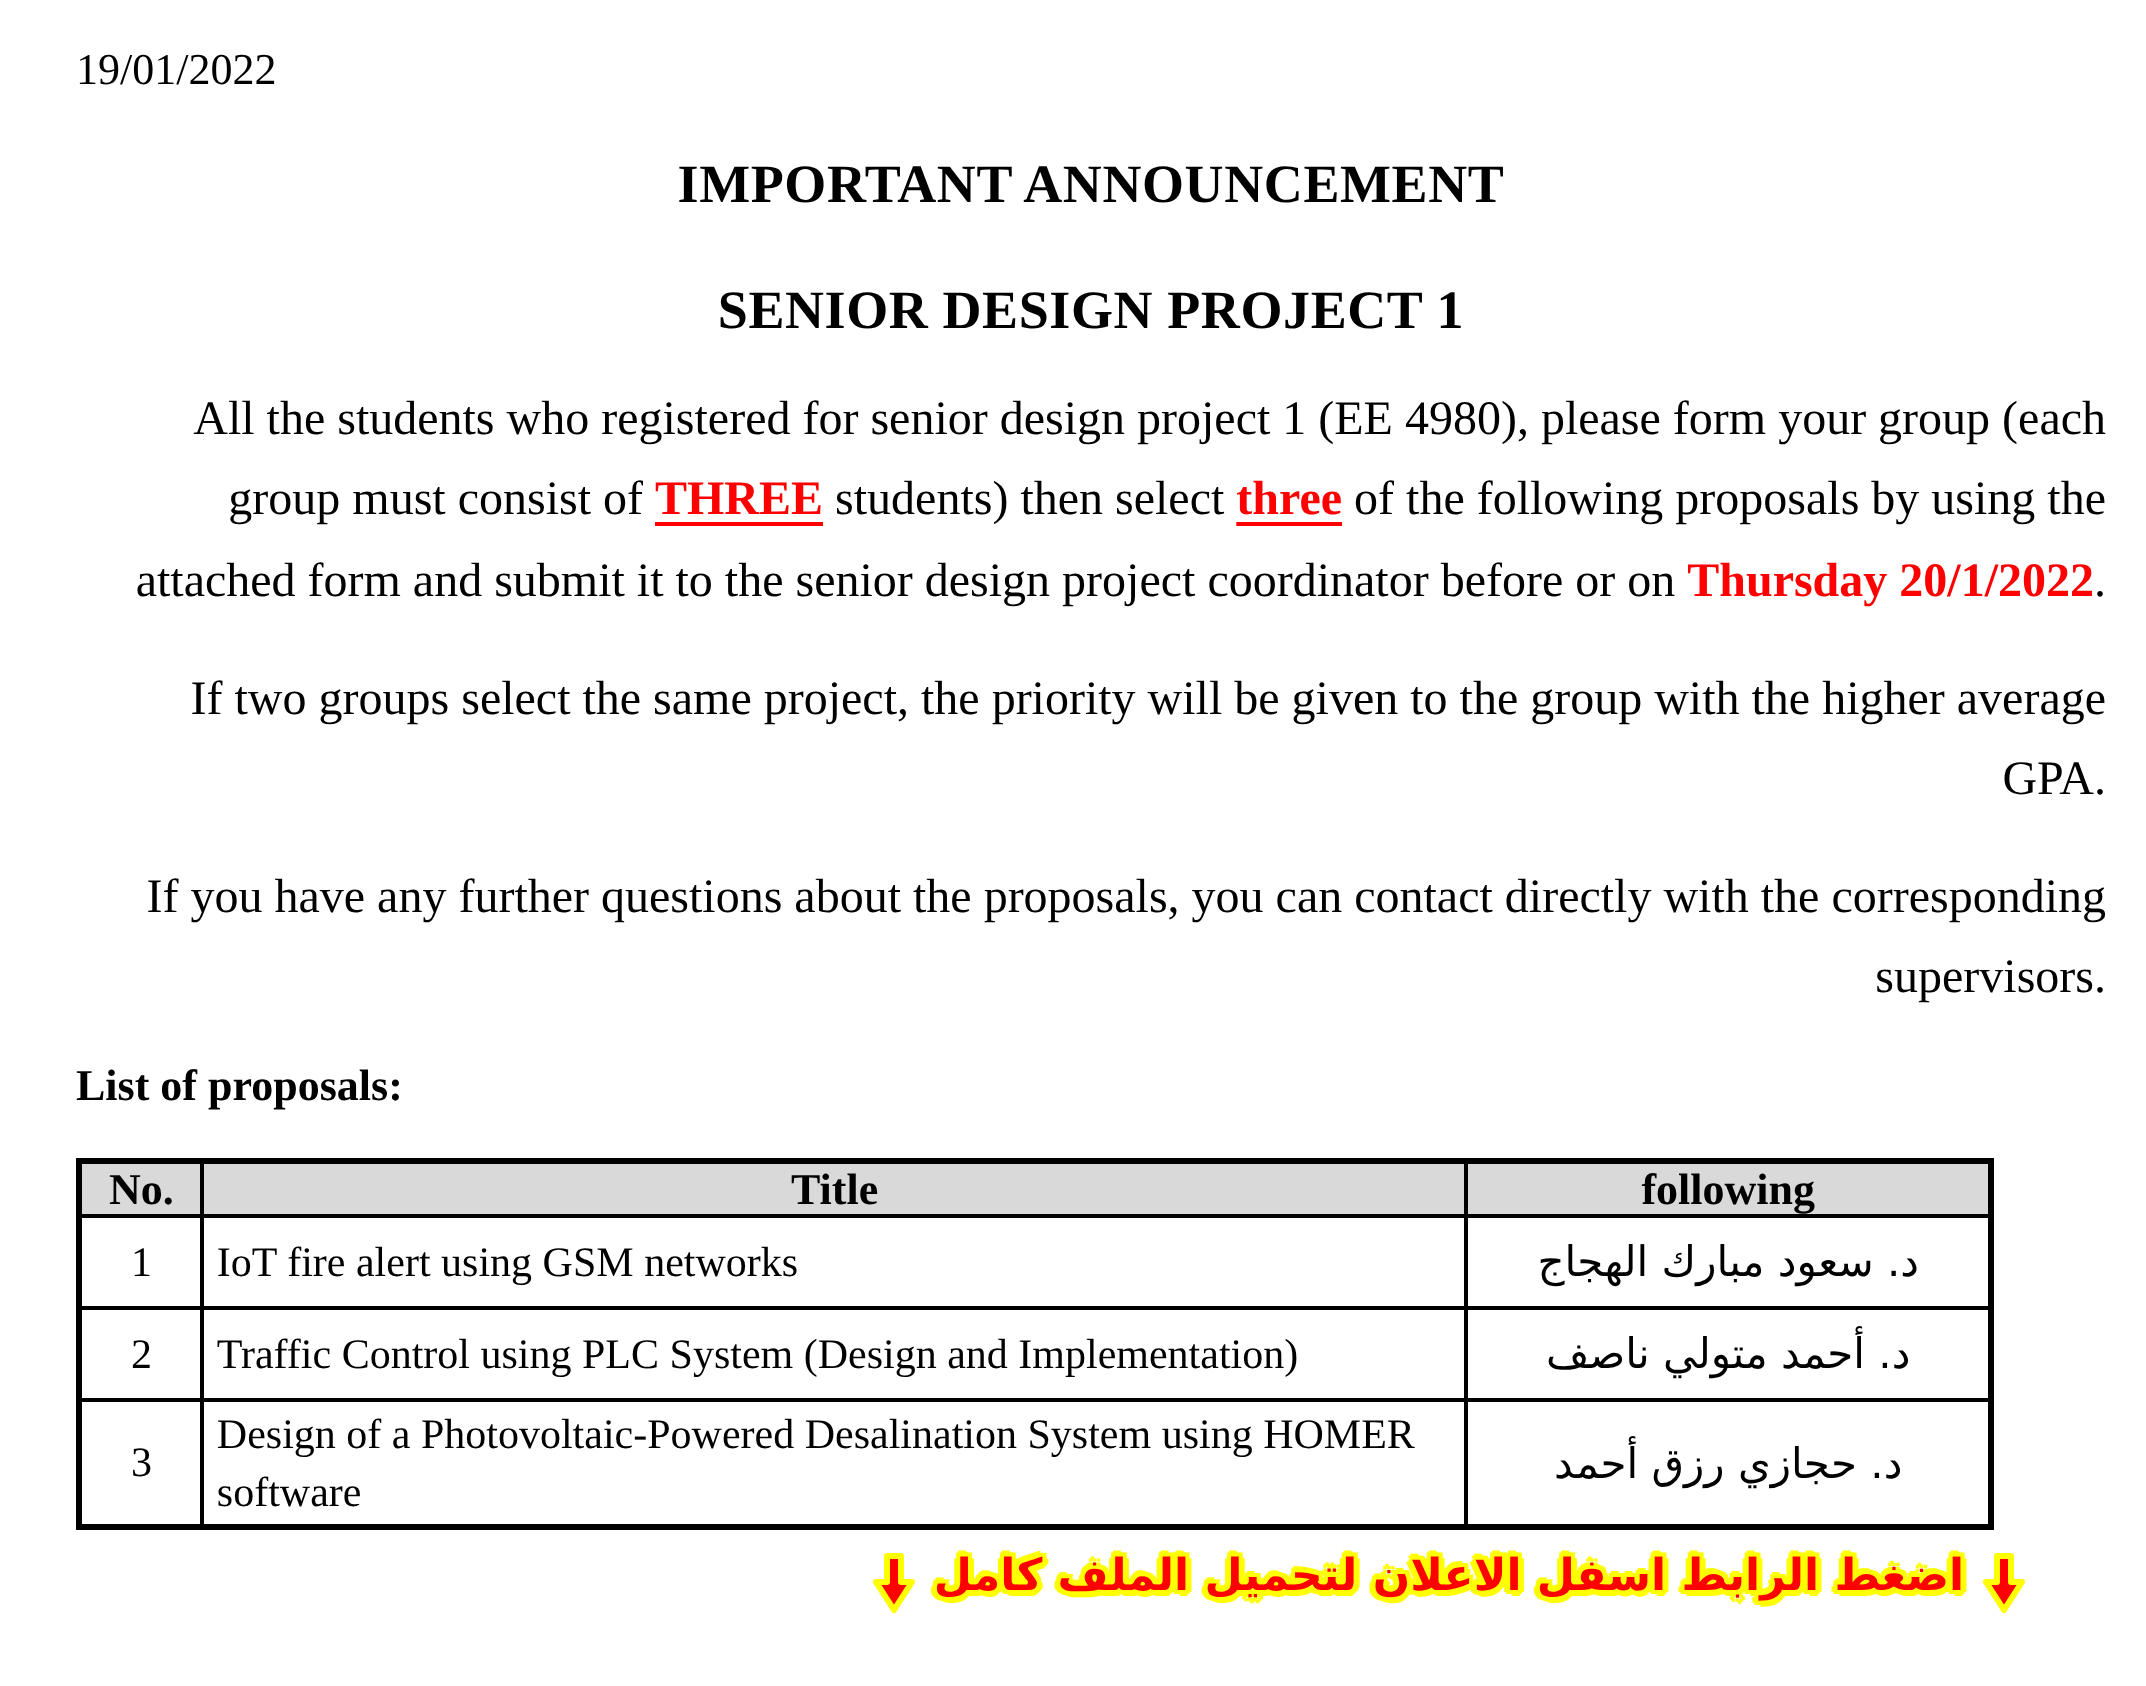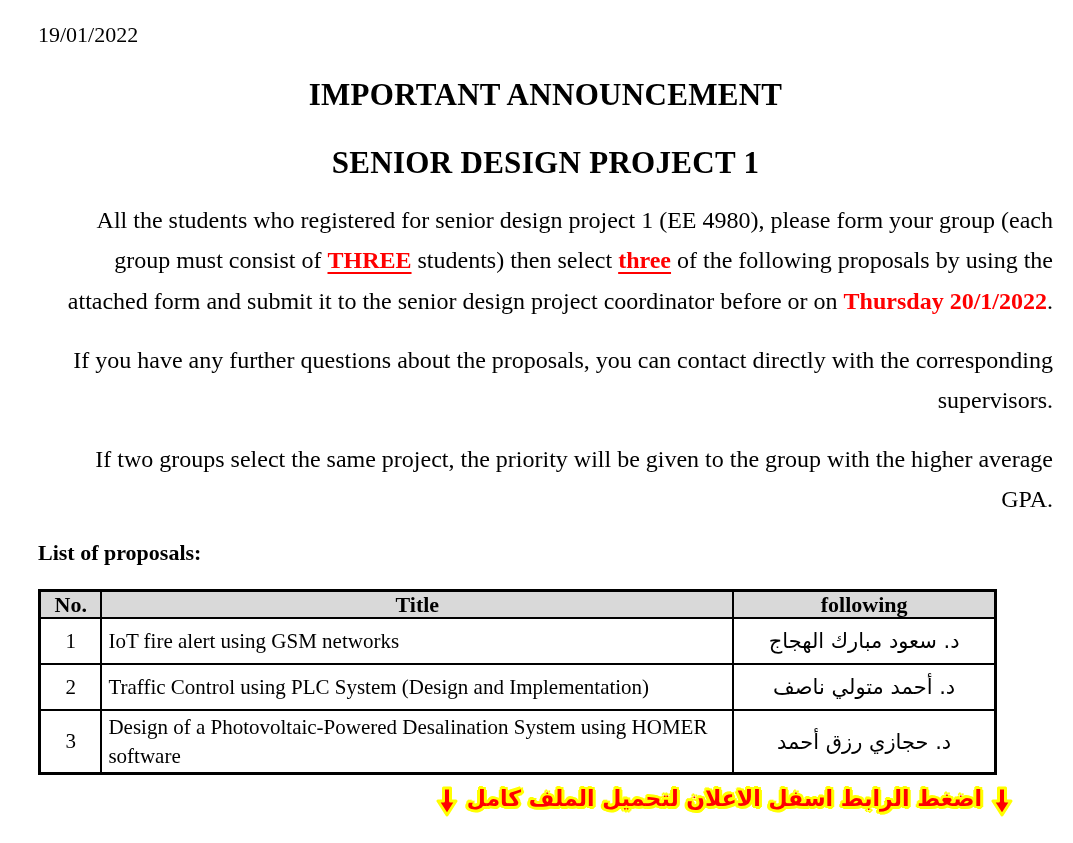--- a/index.html
+++ b/index.html
@@ -26,21 +26,21 @@
     height: 657px;
     padding: 22px 20px 0 38px;
   }
   .date {
     font-size: 22px;
     line-height: 1.2;
   }
   .doc-title {
     margin: 0;
     text-align: center;
-    font-size: 31px;
+    font-size: 27px;
     font-weight: bold;
     letter-spacing: 0.3px;
   }
   .doc-title.first { margin-top: 29px; }
   .doc-title.second { margin-top: 32px; }
   .para {
     margin: 19px 0 0 0;
     text-align: right;
     font-size: 24px;
     line-height: 1.67;
@@ -136,23 +136,23 @@
 <div class="page">
 
   <div class="date">19/01/2022</div>
 
   <h1 class="doc-title first">IMPORTANT ANNOUNCEMENT</h1>
 
   <h1 class="doc-title second">SENIOR DESIGN PROJECT 1</h1>
 
   <p class="para"><span class="seg-normal">All the students who registered for senior design project 1 (EE 4980), please form your group (each group must consist of </span><span class="seg-red-bold-underline">THREE</span><span class="seg-normal"> students) then select </span><span class="seg-red-bold-underline">three</span><span class="seg-normal"> of the following proposals by using the attached form and submit it to the senior design project coordinator before or on </span><span class="seg-red-bold">Thursday 20/1/2022</span><span class="seg-normal">.</span></p>
 
+  <p class="para">If two groups select the same project, the priority will be given to the group with the higher average GPA.</p>
+
   <p class="para">If you have any further questions about the proposals, you can contact directly with the corresponding supervisors.</p>
-
-  <p class="para">If two groups select the same project, the priority will be given to the group with the higher average GPA.</p>
 
   <div class="list-label">List of proposals:</div>
 
   <table class="proposals">
     <colgroup>
       <col style="width:62px">
       <col style="width:634px">
       <col style="width:263px">
     </colgroup>
     <thead>

